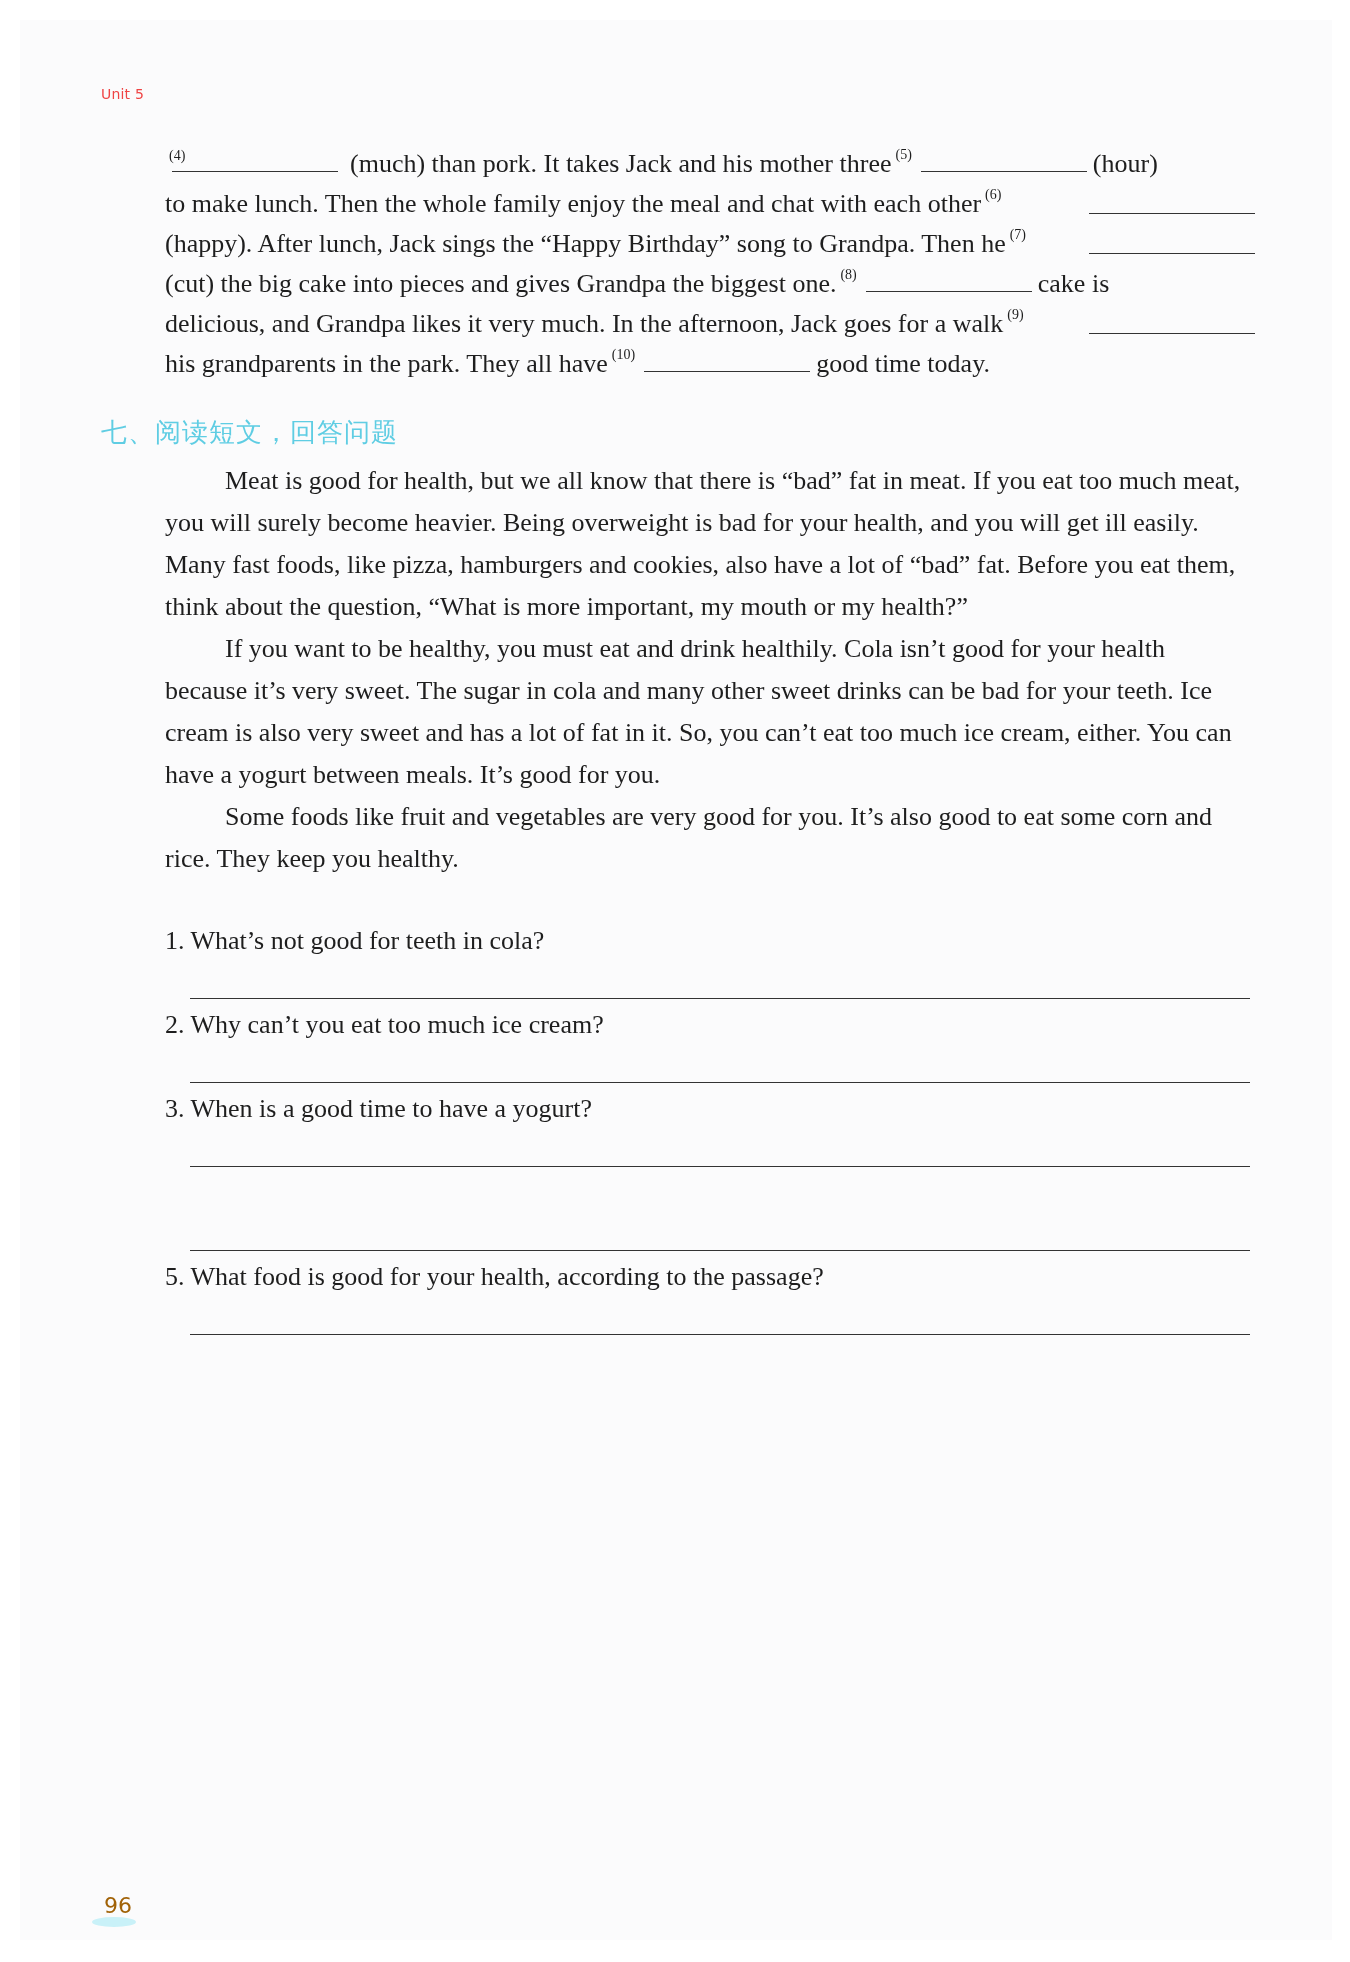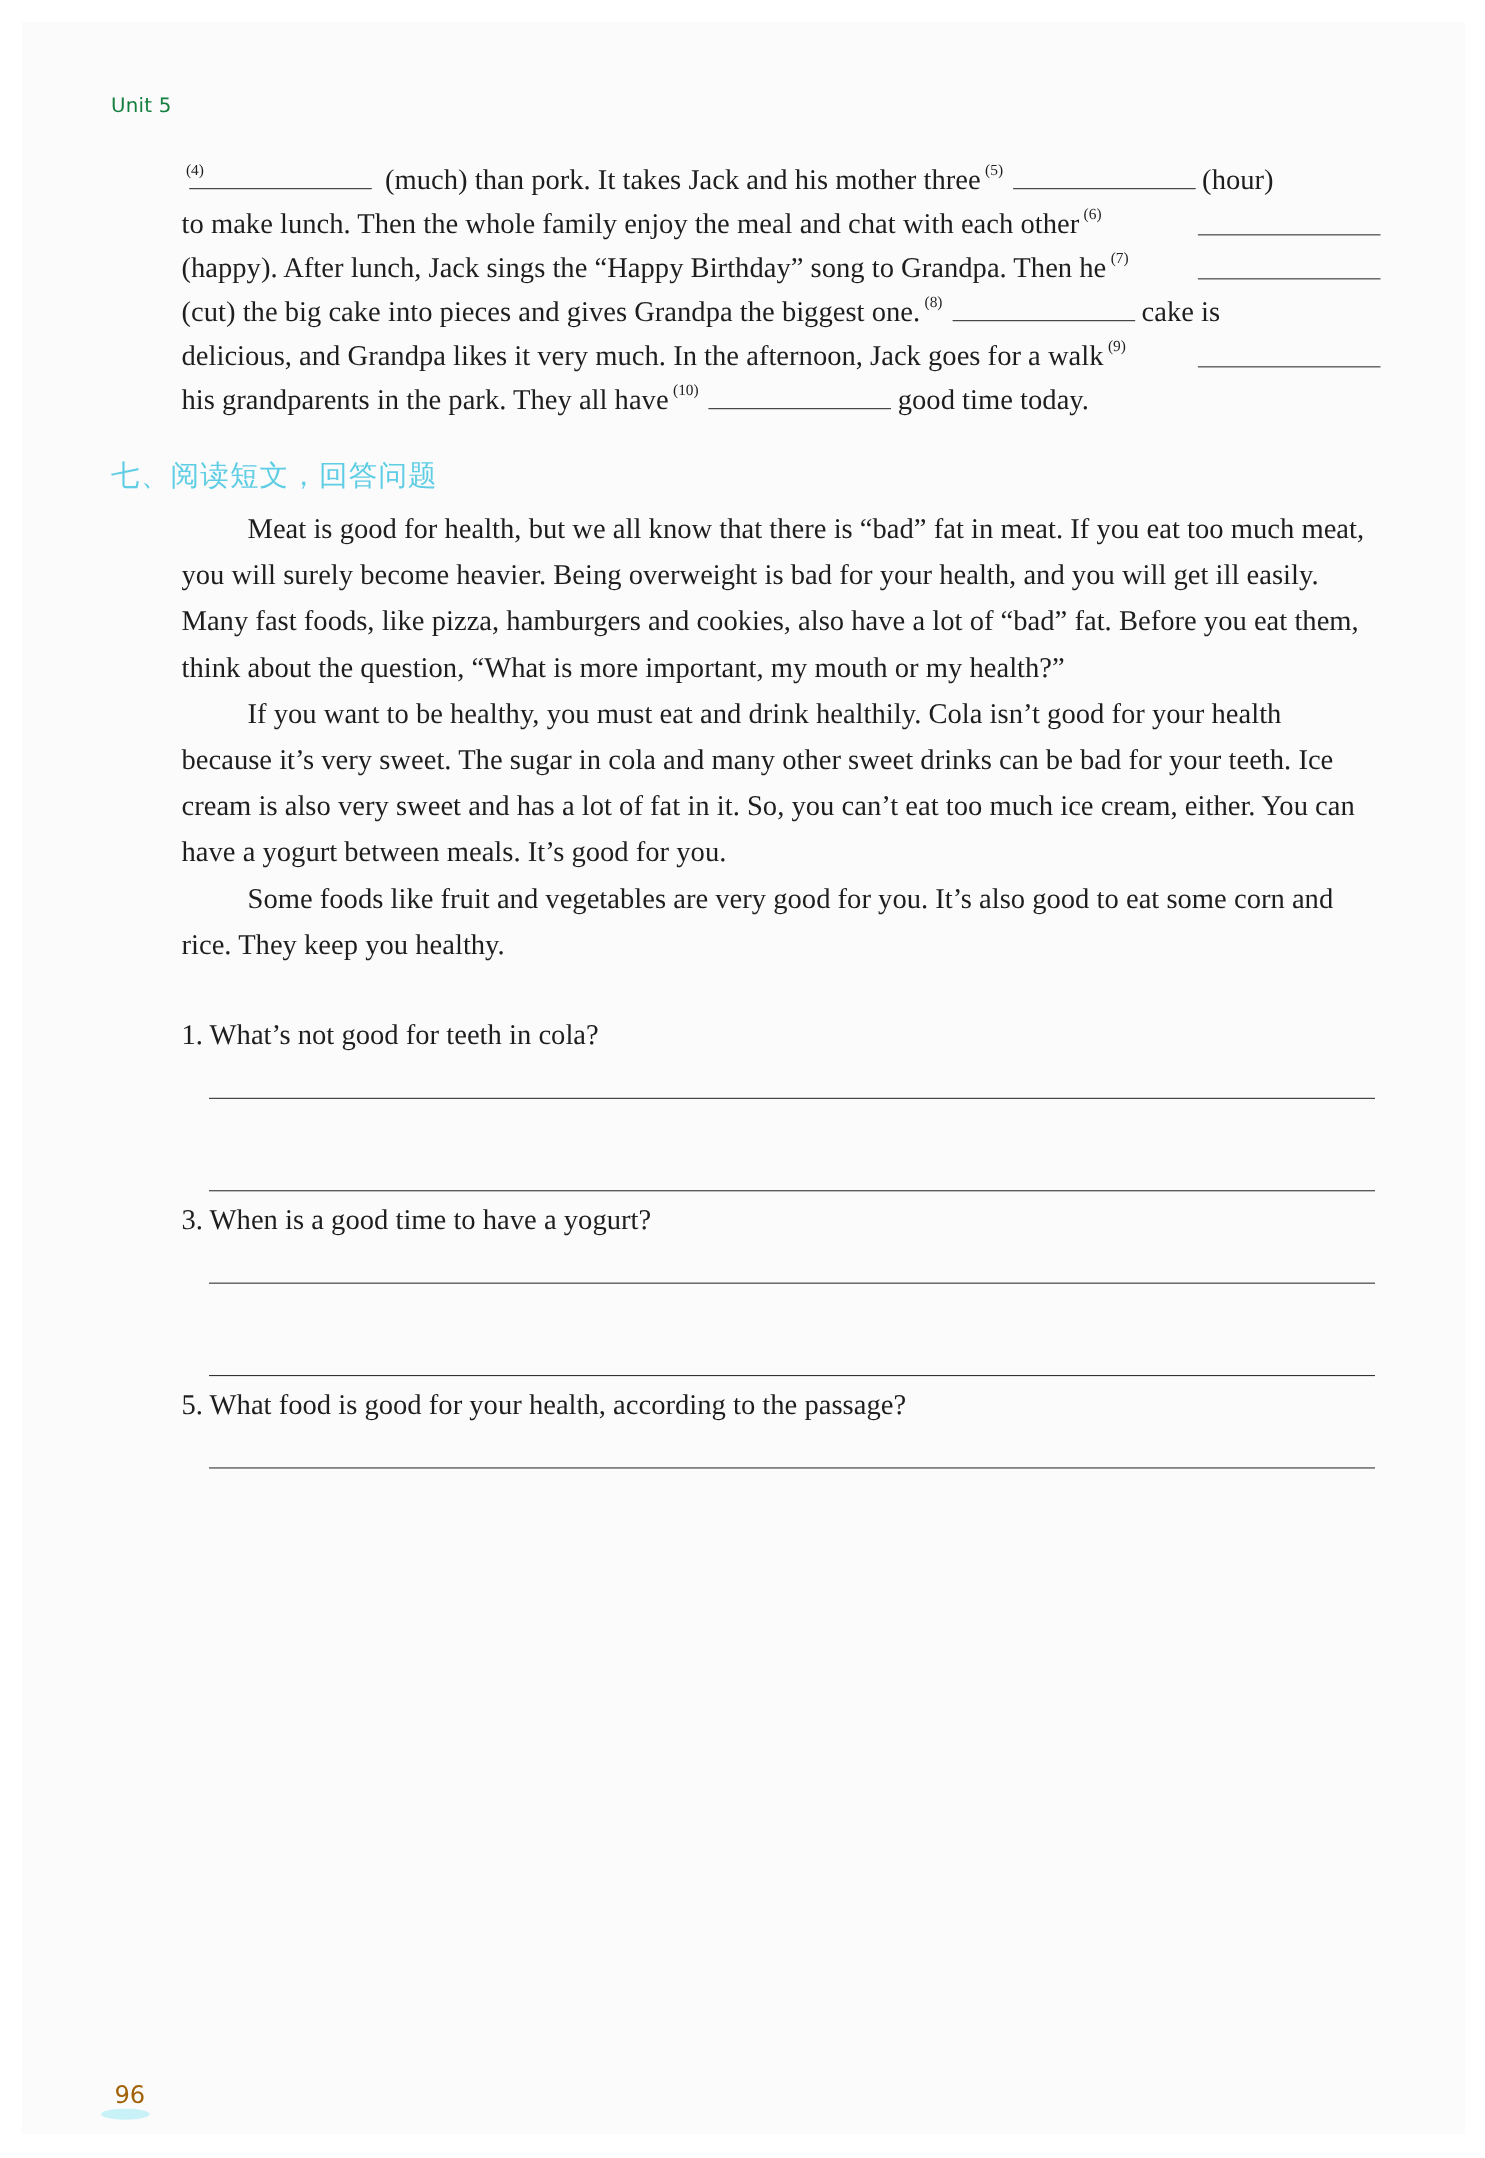--- a/index.html
+++ b/index.html
@@ -6,22 +6,22 @@
   body {
     width: 1350px; height: 1962px; background: #ffffff; position: relative; overflow: hidden;
     font-family: "Liberation Serif", "DejaVu Serif", serif; color: #1e1e1e;
   }
   .page {
     position: absolute; left: 20px; top: 20px; width: 1312px; height: 1920px;
     background: #fbfbfc;
   }
   .unit-label {
     position: absolute; left: 81px; top: 66px;
-    font-family: "DejaVu Sans", "Liberation Sans", sans-serif; font-size: 18px;
-    color: #15803d; letter-spacing: 0.2px;
+    font-family: "DejaVu Sans", "Liberation Sans", sans-serif; font-size: 14px;
+    color: #ef4444; letter-spacing: 0.2px;
   }
   .cloze {
     position: absolute; left: 145px; top: 124px; width: 1090px;
     font-size: 26px; line-height: 40px;
   }
   .cloze .line { height: 40px; white-space: nowrap; position: relative; }
   .sup { font-size: 14px; position: relative; top: -13px; margin: 0 3px 0 4px; }
   .blank {
     display: inline-block; width: 166px; border-bottom: 1.5px solid #333; height: 26px;
     vertical-align: baseline; margin: 0 6px;
@@ -97,20 +97,21 @@
     <p>If you want to be healthy, you must eat and drink healthily. Cola isn’t good for your health because it’s very sweet. The sugar in cola and many other sweet drinks can be bad for your teeth. Ice cream is also very sweet and has a lot of fat in it. So, you can’t eat too much ice cream, either. You can have a yogurt between meals. It’s good for you.</p>
     <p>Some foods like fruit and vegetables are very good for you. It’s also good to eat some corn and rice. They keep you healthy.</p>
   </div>
 
   <div class="questions">
     <div class="q">
       <span class="text">1. What’s not good for teeth in cola?</span>
       <div class="answer"></div>
     </div>
     <div class="q">
+      <span class="text">2. Why can’t you eat too much ice cream?</span>
       <div class="answer"></div>
     </div>
     <div class="q">
       <span class="text">3. When is a good time to have a yogurt?</span>
       <div class="answer"></div>
     </div>
     <div class="q">
       <div class="answer"></div>
     </div>
     <div class="q">

